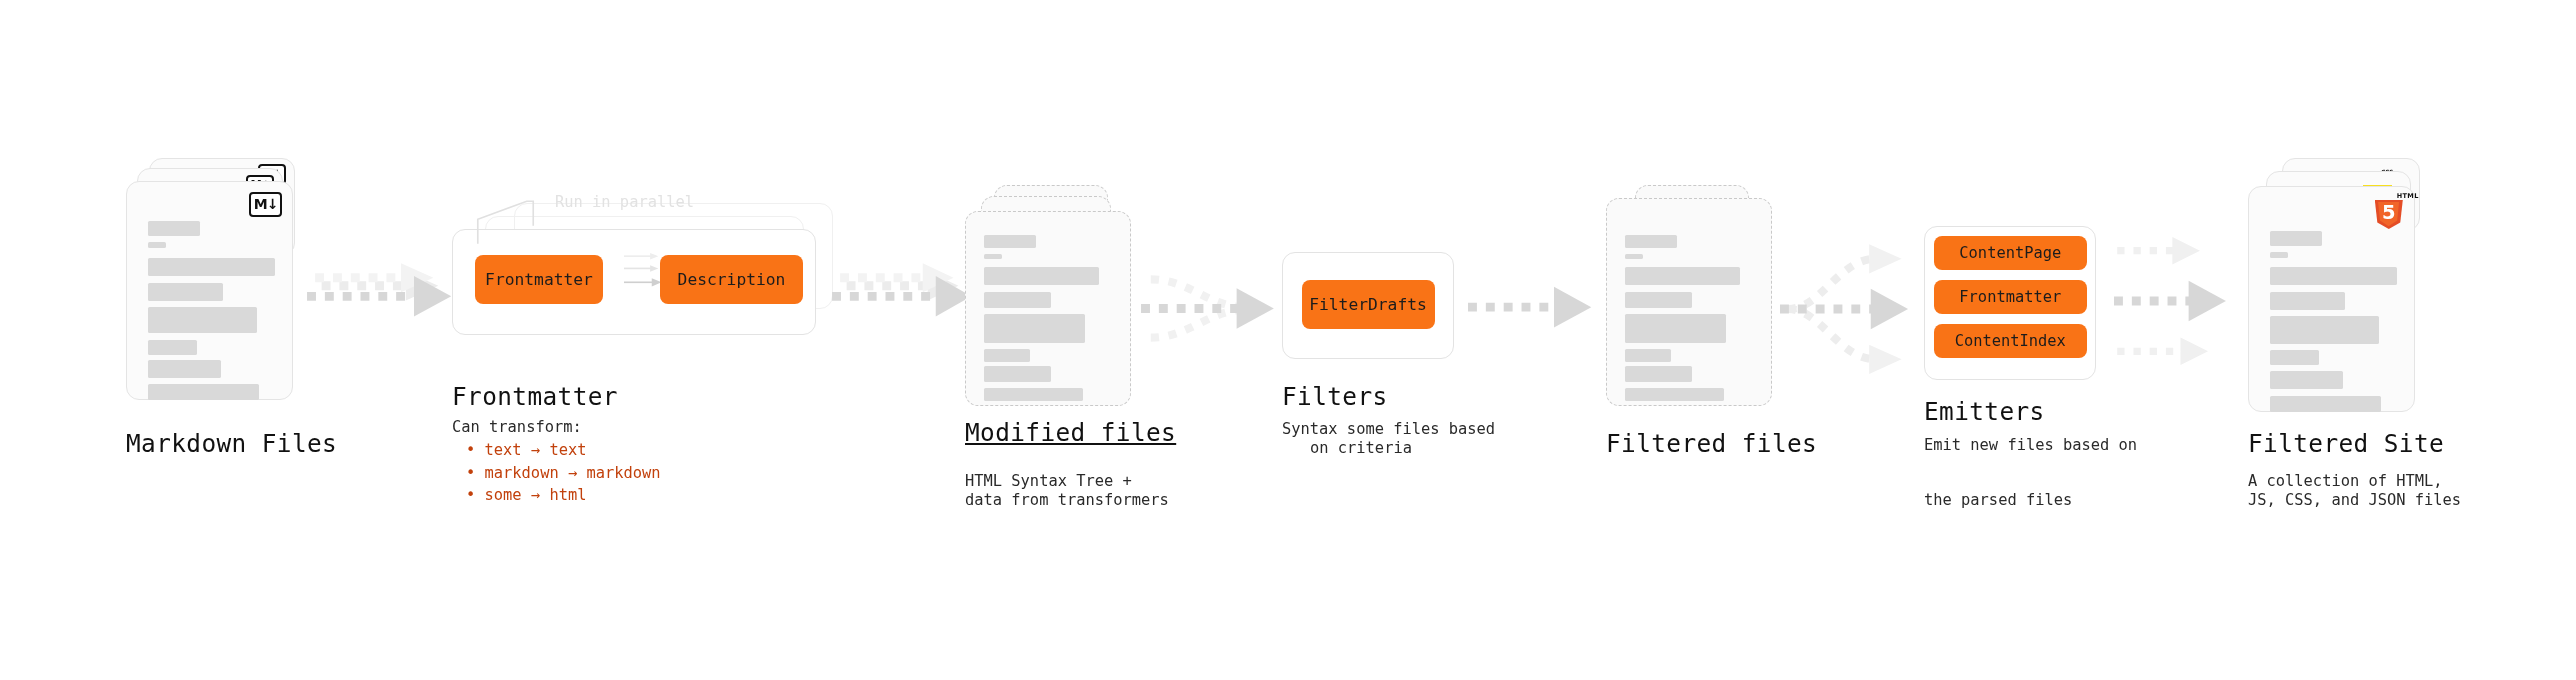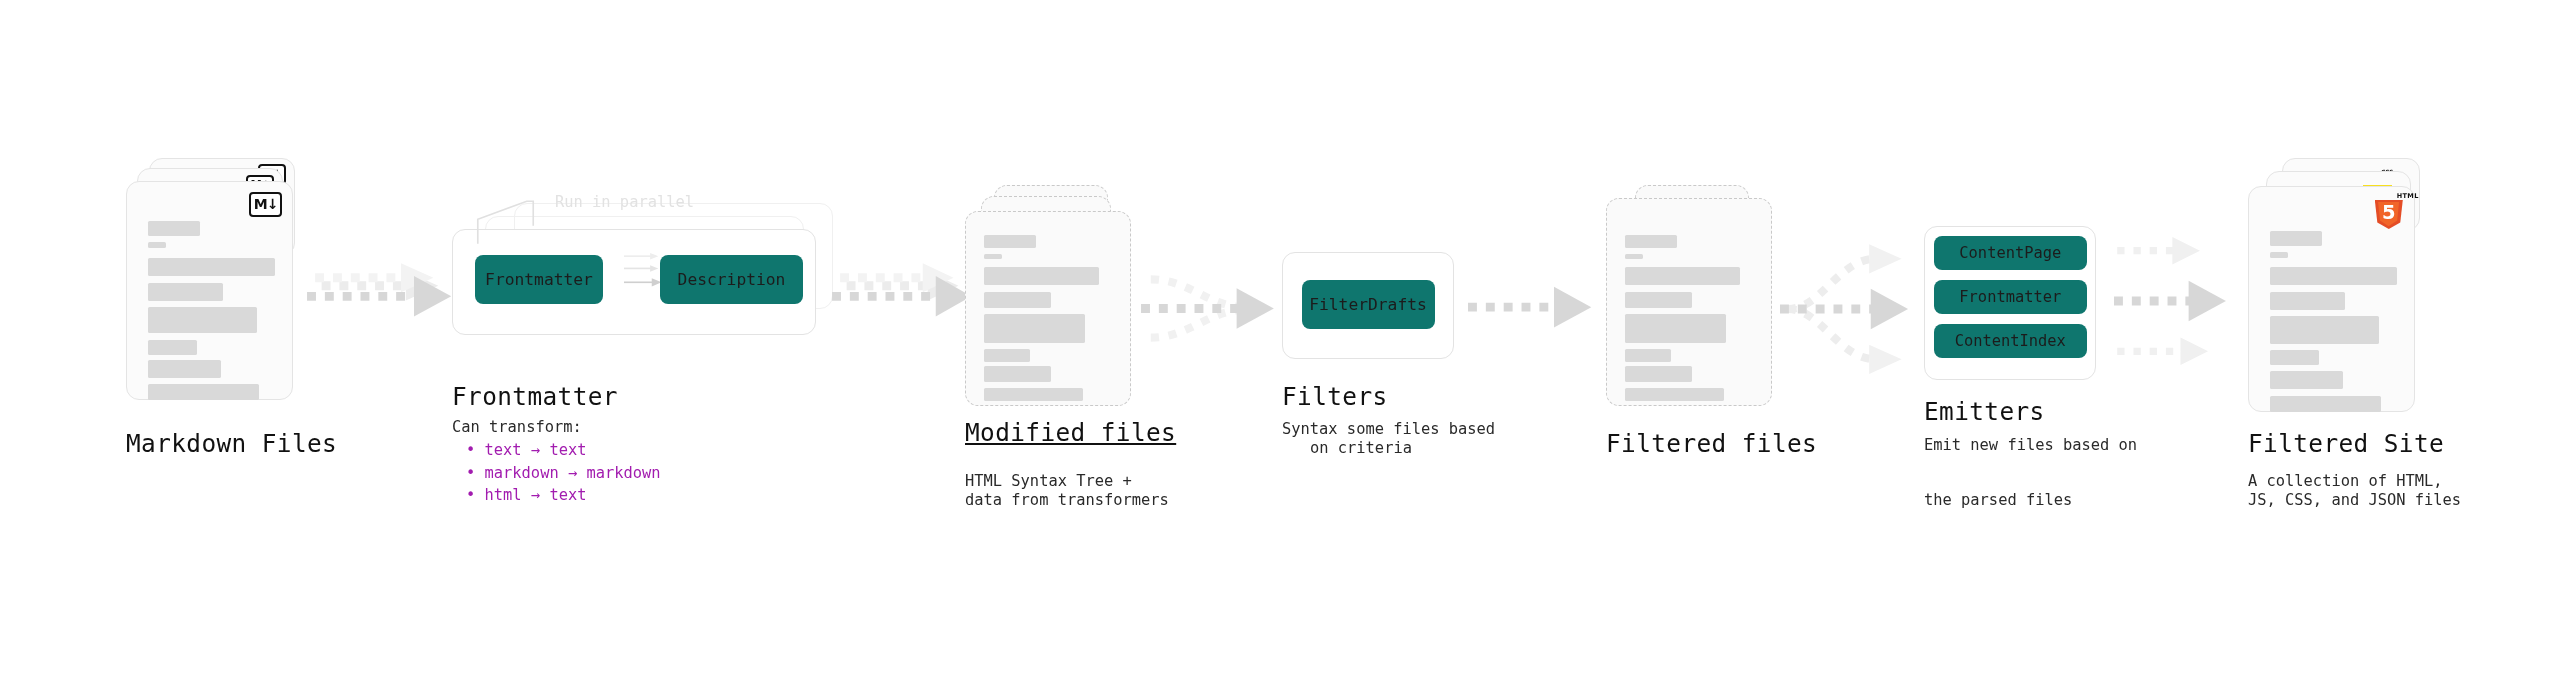--- a/index.html
+++ b/index.html
@@ -81,21 +81,21 @@
   .group{
     position:absolute;
     background:#ffffff;
     border:1.6px solid #e3e3e3;
     border-radius:13px;
     box-sizing:border-box;
   }
   .group.ghost{border-color:#f0f0f0;background:transparent;}
   .chip{
     position:absolute;
-    background:#0f766e;
+    background:#f97316;
     border-radius:8.1px;
     display:flex;align-items:center;justify-content:center;
     font-size:16.3px;color:#1c1c1c;
     box-sizing:border-box;
     white-space:nowrap;
   }
   .chip.ghost{background:#ededed;color:transparent;}
   .chip.ghost2{background:#f4f4f4;color:transparent;}
 
   
@@ -108,21 +108,21 @@
   }
   .sub{
     position:absolute;
     font-size:15.4px;
     line-height:1.45;
     color:#2a2a2a;
     white-space:pre;
   }
   .bullets{
     position:absolute;
-    font-size:15.4px;line-height:1.45;color:#a21caf;white-space:pre;
+    font-size:15.4px;line-height:1.45;color:#c2410c;white-space:pre;
   }
   .parallel-label{
     position:absolute;
     font-size:15.4px;color:#e2e2e2;white-space:nowrap;
   }
 
   
   .arrowsvg{position:absolute;overflow:visible;}
 </style>
 </head>
@@ -204,21 +204,21 @@
       <path d="M 12 56 L 12 26 L 72 4 L 80 4 L 80 34" fill="none" stroke="#e0e0e0" stroke-width="2"></path>
     </svg>
   </div>
 
   <div class="parallel-label" style="left:555px;top:193px;">Run in parallel</div>
 
   <div class="title" style="left:452px;top:382px;">Frontmatter</div>
   <div class="sub" style="left:452px;top:416px;">Can transform:</div>
   <div class="bullets" style="left:466px;top:439px;">• text → text</div>
   <div class="bullets" style="left:466px;top:462px;">• markdown → markdown</div>
-  <div class="bullets" style="left:466px;top:484px;">• html → text</div>
+  <div class="bullets" style="left:466px;top:484px;">• some → html</div>
 
   <svg class="arrowsvg" style="left:832px;top:268px;" width="154" height="81" viewBox="0 0 190 100">
     <g stroke="#ececec" stroke-width="11" stroke-dasharray="11 11" fill="#ececec">
       <line x1="18" y1="22" x2="126" y2="22"></line>
       <polygon points="118,4 156,22 118,40" stroke="none"></polygon>
     </g>
     <g stroke="#f3f3f3" stroke-width="11" stroke-dasharray="11 11" fill="#f3f3f3">
       <line x1="10" y1="12" x2="120" y2="12"></line>
       <polygon points="112,-6 150,12 112,30" stroke="none"></polygon>
     </g>

